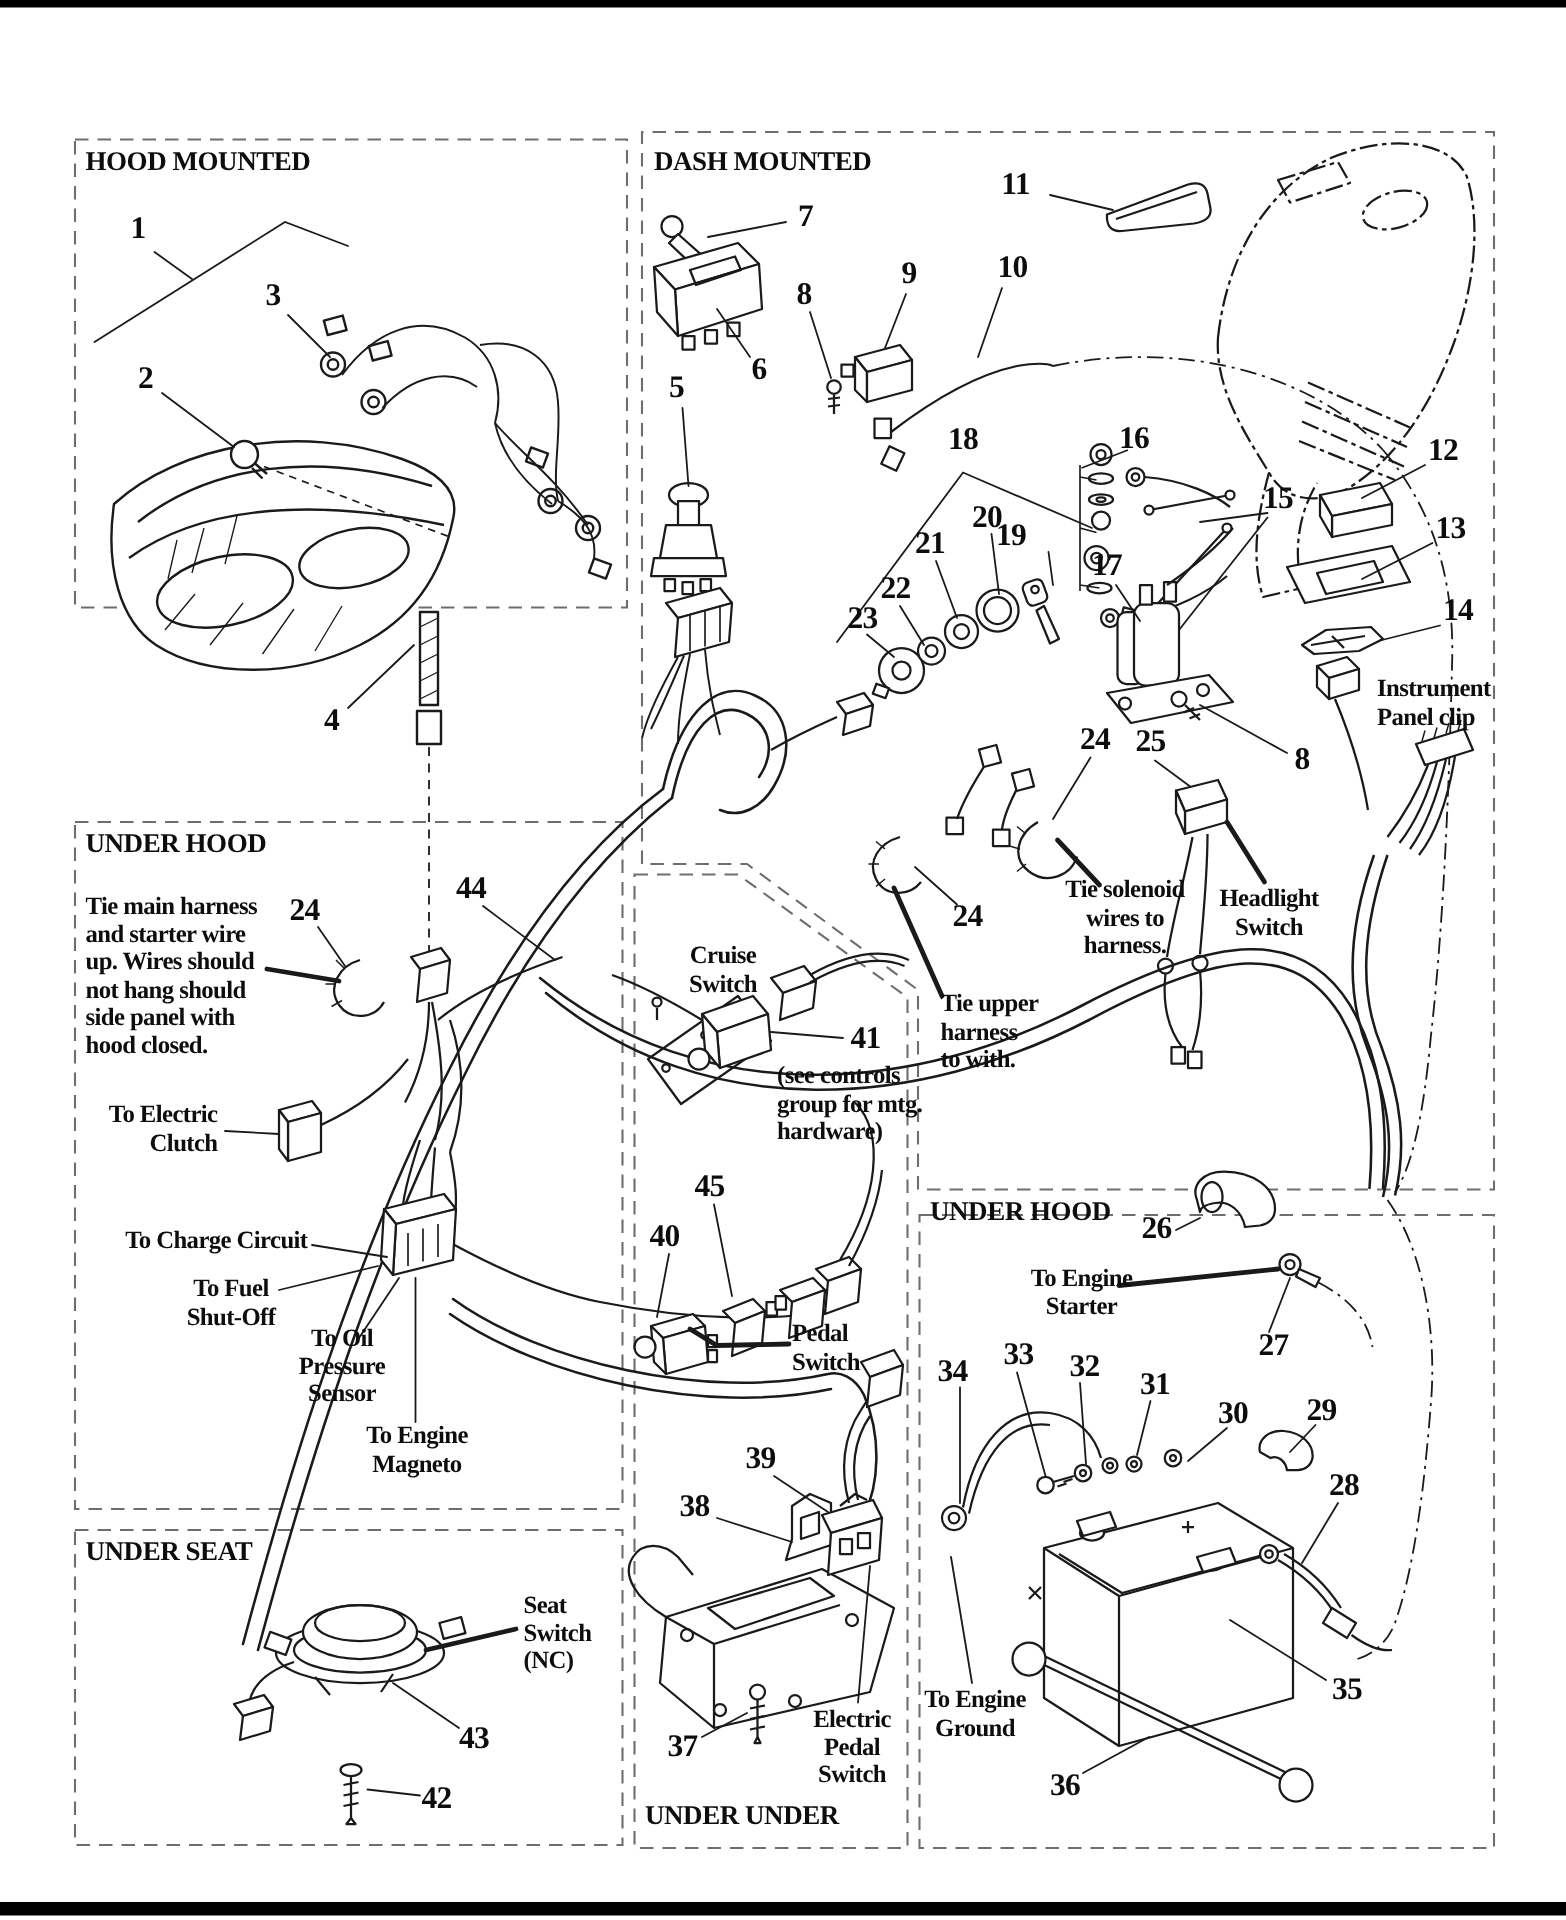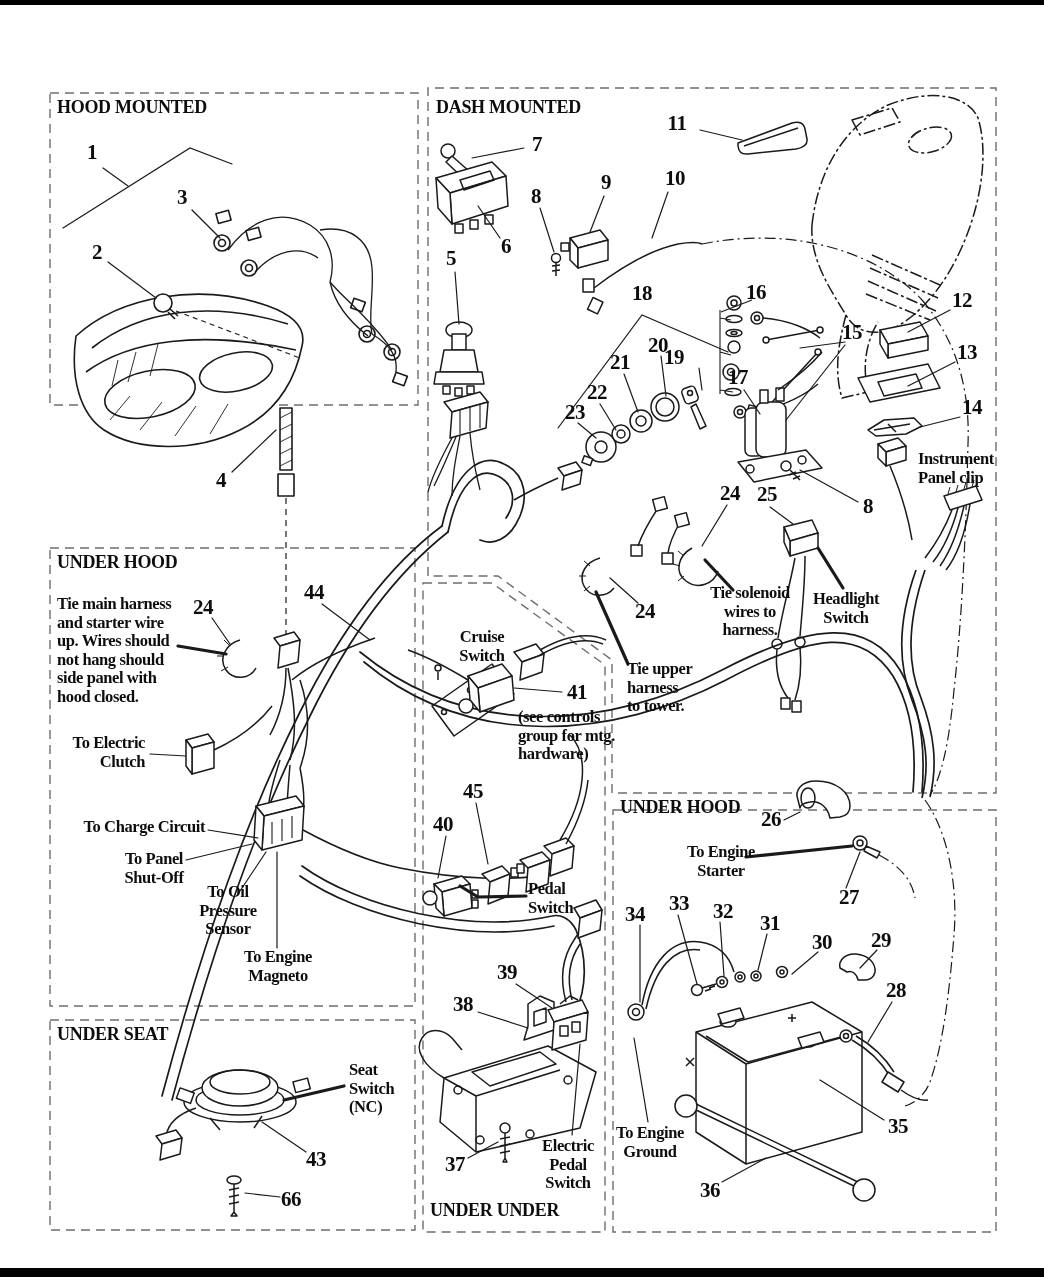--- a/index.html
+++ b/index.html
@@ -528,40 +528,40 @@
       <div class="callout" style="left: 770px; top: 923px;">31</div>
       <div class="callout" style="left: 822px; top: 942px;">30</div>
       <div class="callout" style="left: 881px; top: 940px;">29</div>
       <div class="callout" style="left: 896px; top: 990px;">28</div>
       <div class="callout" style="left: 898px; top: 1126px;">35</div>
       <div class="callout" style="left: 710px; top: 1190px;">36</div>
       <div class="callout" style="left: 507px; top: 972px;">39</div>
       <div class="callout" style="left: 463px; top: 1004px;">38</div>
       <div class="callout" style="left: 455px; top: 1164px;">37</div>
       <div class="callout" style="left: 316px; top: 1159px;">43</div>
-      <div class="callout" style="left: 291px; top: 1199px;">66</div>
+      <div class="callout" style="left: 291px; top: 1199px;">42</div>
     </div>
   <div id="annotation-layer">
       <div class="anno left" style="left: 918px; top: 450px;">
         <div>Instrument</div>
         <div>Panel clip</div>
       </div>
       <div class="anno center" style="left: 750px; top: 584px;">
         <div>Tie solenoid</div>
         <div>wires to</div>
         <div>harness.</div>
       </div>
       <div class="anno center" style="left: 846px; top: 590px;">
         <div>Headlight</div>
         <div>Switch</div>
       </div>
       <div class="anno left" style="left: 627px; top: 660px;">
         <div>Tie upper</div>
         <div>harness</div>
-        <div>to tower.</div>
+        <div>to with.</div>
       </div>
       <div class="anno center" style="left: 482px; top: 628px;">
         <div>Cruise</div>
         <div>Switch</div>
       </div>
       <div class="anno left" style="left: 518px; top: 708px;">
         <div>(see controls</div>
         <div>group for mtg.</div>
         <div>hardware)</div>
       </div>
@@ -588,21 +588,21 @@
         <div>hood closed.</div>
       </div>
       <div class="anno right" style="right: 899px; top: 734px;">
         <div>To Electric</div>
         <div>Clutch</div>
       </div>
       <div class="anno right" style="right: 839px; top: 818px;">
         <div>To Charge Circuit</div>
       </div>
       <div class="anno center" style="left: 154px; top: 850px;">
-        <div>To Panel</div>
+        <div>To Fuel</div>
         <div>Shut-Off</div>
       </div>
       <div class="anno center" style="left: 228px; top: 883px;">
         <div>To Oil</div>
         <div>Pressure</div>
         <div>Sensor</div>
       </div>
       <div class="anno center" style="left: 278px; top: 948px;">
         <div>To Engine</div>
         <div>Magneto</div>

